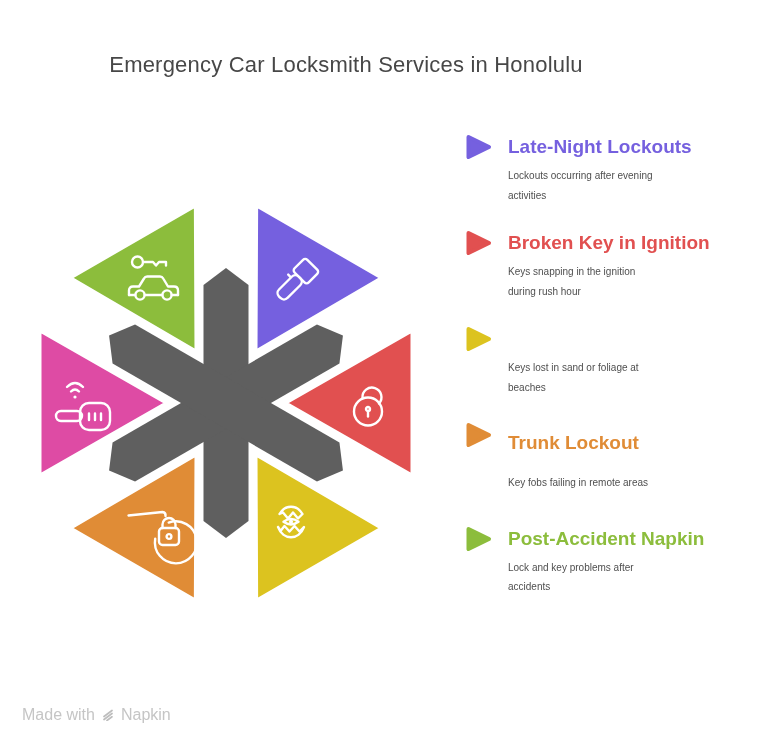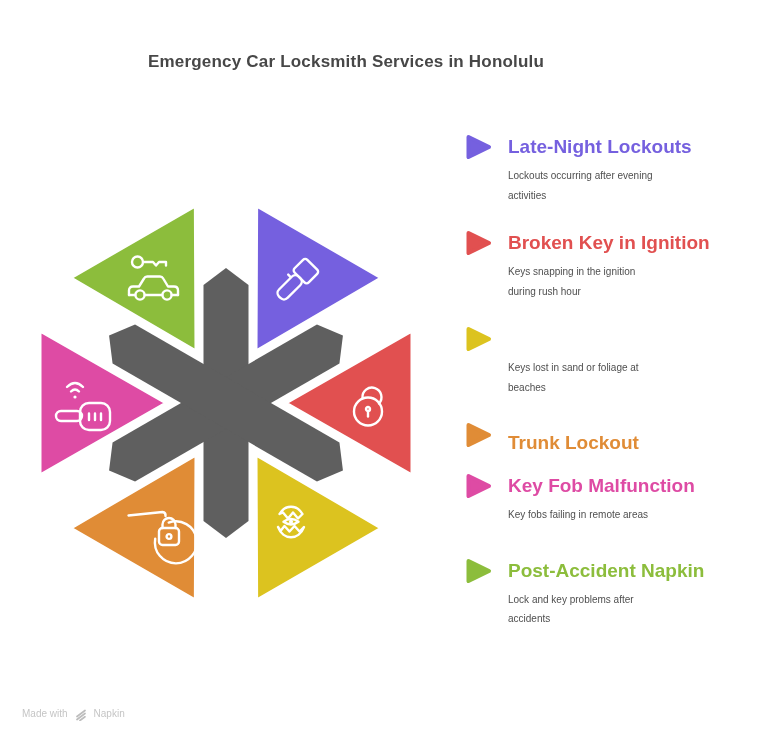--- a/index.html
+++ b/index.html
@@ -2,36 +2,36 @@
 <html><head>
 <meta charset="utf-8">
 <style>
   html,body{margin:0;padding:0}
   body{
     width:782px;height:744px;position:relative;overflow:hidden;
     background:#ffffff;font-family:"Liberation Sans",sans-serif;
   }
   .page-title{
     position:absolute;top:52px;left:0;width:692px;text-align:center;
-    font-size:17px;font-weight:bold;color:#474747;letter-spacing:.2px;
+    font-size:22px;font-weight:normal;color:#474747;letter-spacing:.2px;
   }
   .diagram-svg{position:absolute;left:0;top:0}
   .legend{position:absolute;left:465px;top:134px;width:290px}
   .legend-item{margin-bottom:25px}
   .legend-item.short-gap{margin-bottom:33px}
   .legend-head{display:flex;height:26px}
   .legend-arrow{flex:0 0 auto;margin-right:16px;display:block}
   .legend-title{font-size:19px;font-weight:bold;line-height:26px;white-space:nowrap}
   .legend-desc{
     margin-left:43px;margin-top:6px;font-size:10px;line-height:19.5px;
     color:#4F4F4F;white-space:pre-line;
   }
   .footer{
-    position:absolute;left:22px;top:706px;display:flex;align-items:center;
-    gap:6px;font-size:10px;color:#C5C5C5;
+    position:absolute;left:22px;top:706px;display:flex;
+    gap:6px;font-size:16px;color:#C5C5C5;
   }
   .icon-stroke{stroke:#ffffff;fill:none;stroke-width:2.4;stroke-linecap:round;stroke-linejoin:round}
 </style>
 </head>
 <body>
 
 <div class="page-title" style="color: rgb(71, 71, 71);">Emergency Car Locksmith Services in Honolulu</div>
 
 <svg class="diagram-svg" width="460" height="630" viewBox="0 0 460 630">
 
@@ -146,26 +146,20 @@
   <div class="legend-item">
     <div class="legend-head">
       <svg class="legend-arrow" width="27" height="26" viewBox="0 0 27 26" style="color: rgb(224, 140, 54);">
         <polygon points="3.5,3 24,13 3.5,23" fill="currentColor" stroke="currentColor" stroke-width="4" stroke-linejoin="round"></polygon>
       </svg>
       <div class="legend-title" style="color: rgb(224, 140, 54); margin-top: 8px;">Trunk Lockout</div>
     </div>
   </div>
 
   <div class="legend-item short-gap">
-    <div class="legend-head">
-      <svg class="legend-arrow" width="27" height="26" viewBox="0 0 27 26" style="color: rgb(222, 75, 164);">
-        <polygon points="3.5,3 24,13 3.5,23" fill="currentColor" stroke="currentColor" stroke-width="4" stroke-linejoin="round"></polygon>
-      </svg>
-      <div class="legend-title" style="color: rgb(222, 75, 164);">Key Fob Malfunction</div>
-    </div>
     <div class="legend-desc">Key fobs failing in remote areas</div>
   </div>
 
   <div class="legend-item">
     <div class="legend-head">
       <svg class="legend-arrow" width="27" height="26" viewBox="0 0 27 26" style="color: rgb(140, 189, 60);">
         <polygon points="3.5,3 24,13 3.5,23" fill="currentColor" stroke="currentColor" stroke-width="4" stroke-linejoin="round"></polygon>
       </svg>
       <div class="legend-title" style="color: rgb(140, 189, 60);">Post-Accident Napkin</div>
     </div>

